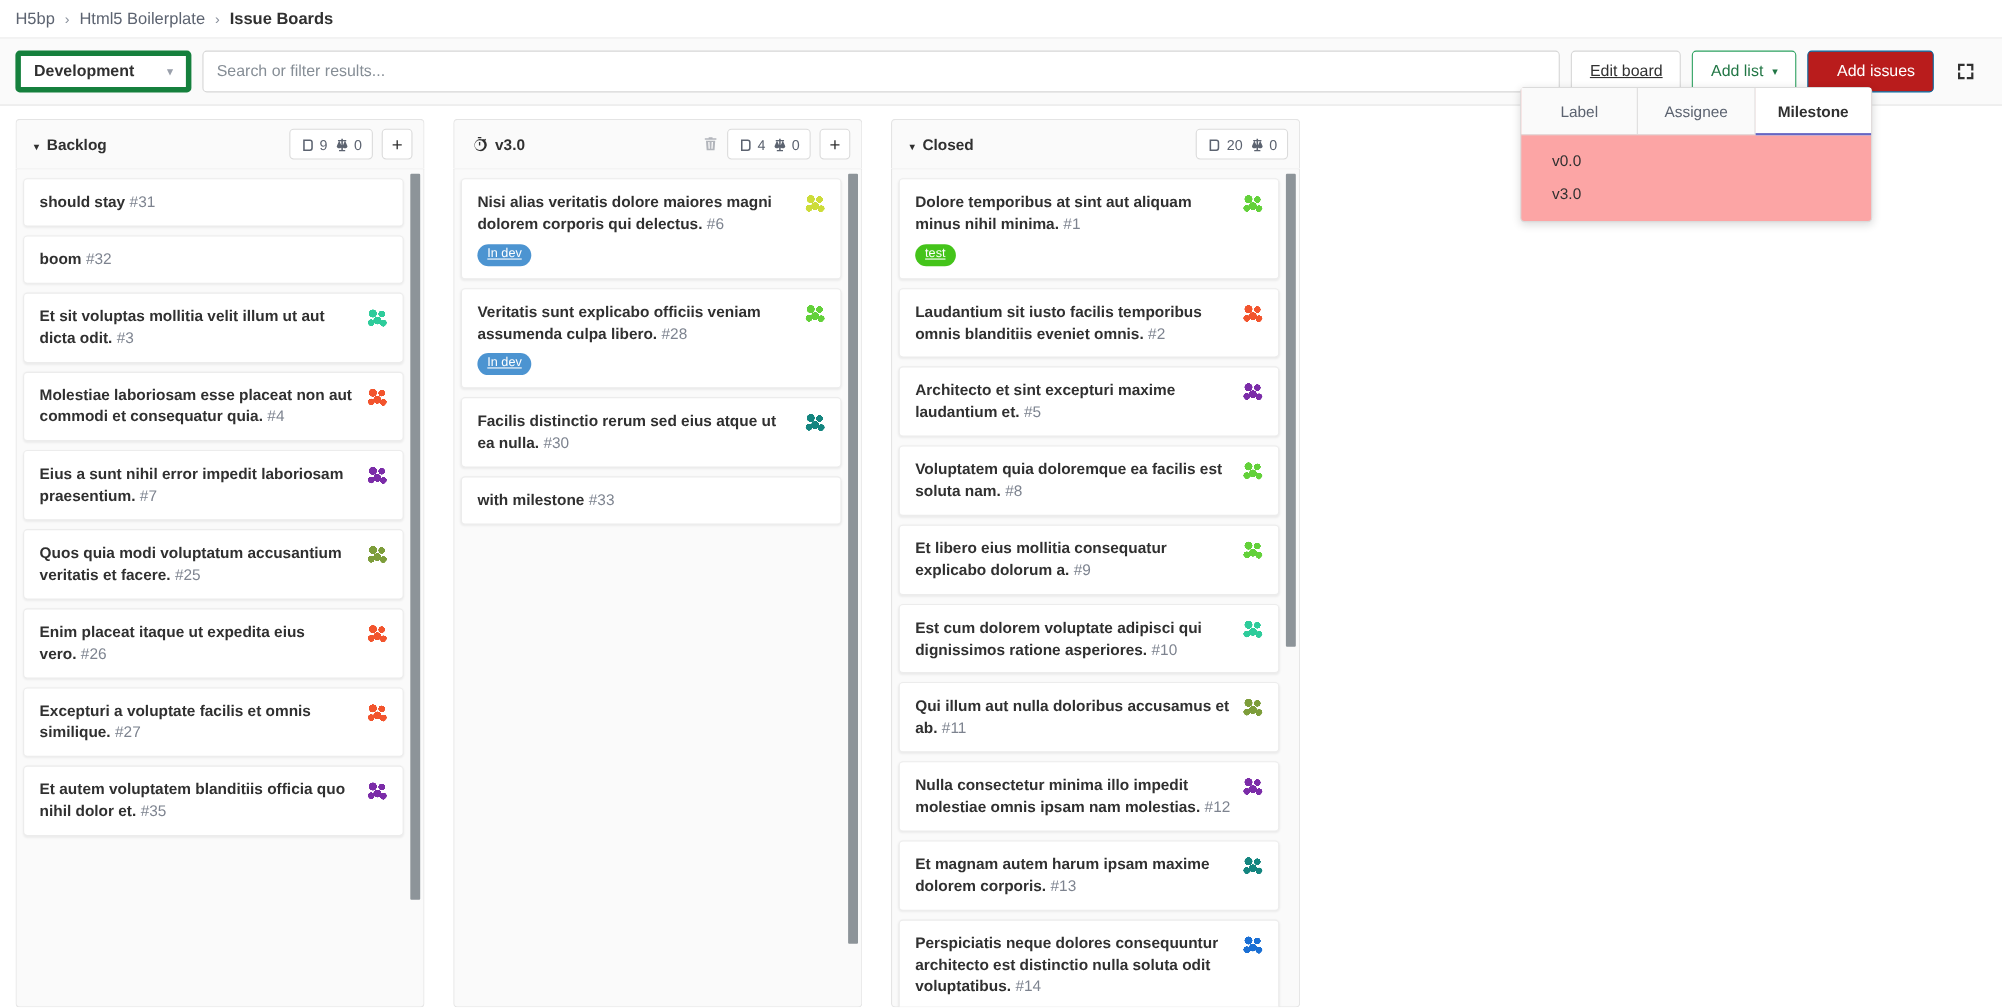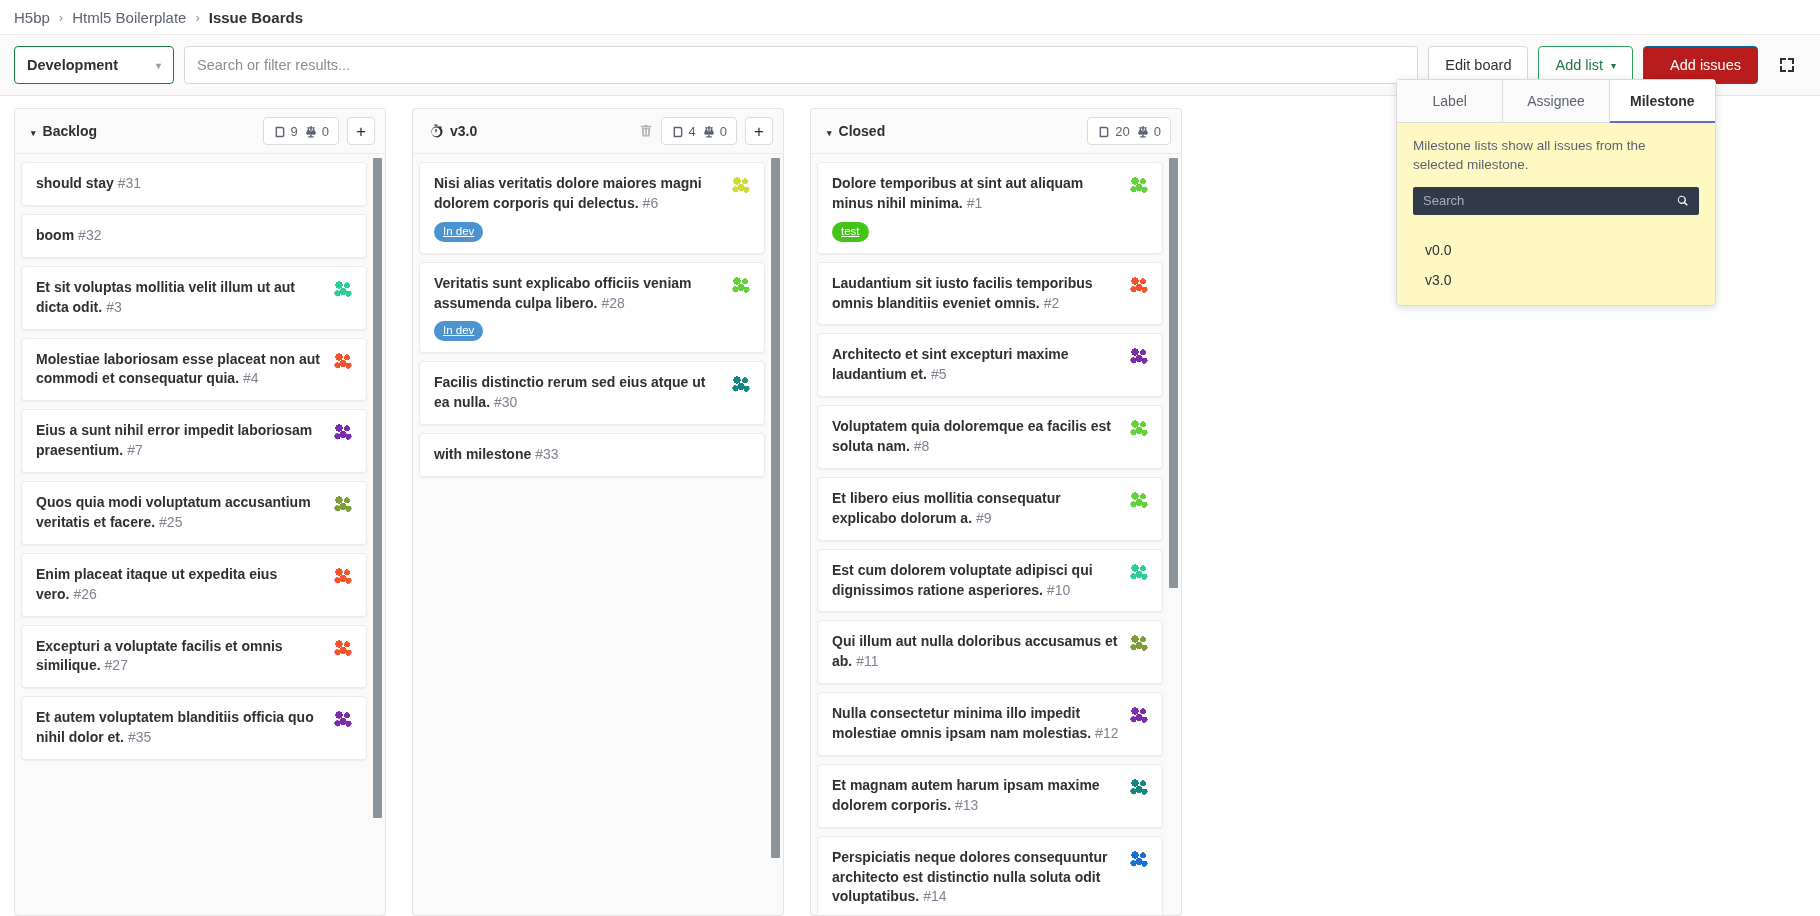--- a/index.html
+++ b/index.html
@@ -31,21 +31,21 @@
     border-top: 1px solid #ececec;
     border-bottom: 1px solid #e4e4e4;
     display: flex;
     align-items: center;
     padding: 0 14px;
     gap: 10px;
     position: relative;
   }
   .board-select {
     width: 160px; height: 38px;
-    border: 1px solid #15803d;
+    border: 5px solid #15803d;
     border-radius: 4px;
     background: #fff;
     display: flex; align-items: center;
     justify-content: space-between;
     padding: 0 12px;
     font-size: 14.5px;
     font-weight: bold;
     color: #303030;
     cursor: pointer;
     gap: 24px;
@@ -66,37 +66,37 @@
     height: 38px;
     border-radius: 4px;
     padding: 0 16px;
     font-size: 14.5px;
     display: flex; align-items: center;
     justify-content: center;
     gap: 8px;
     cursor: pointer;
     white-space: nowrap;
   }
-  .btn-default { background: #fff; border: 1px solid #d6d6d6; color: #303030; }
+  .btn-default { background: #fff; border: 1px solid #d6d6d6; color: #303030; text-decoration: underline; }
   .btn-outline-green { background: #fff; border: 1px solid #2da160; color: #217645; }
   .btn-green { background: #b91c1c; border: 1px solid #0369a1; color: #fff; padding-left: 26px; }
   .btn-icon {
     width: 38px; height: 38px; padding: 0;
     background: #fafafa; border: none; color: #303030;
     display: flex; align-items: center; justify-content: center;
     cursor: pointer;
   }
   .btn-icon svg { width: 16px; height: 16px; }
 
   
   .dropdown-panel {
     position: absolute;
-    top: 44px; right: 104px;
+    top: 44px; right: 118px;
     width: 320px;
-    background: #fef9c3;
+    background: #fca5a5;
     border: 1px solid #dbdbdb;
     border-radius: 4px;
     box-shadow: 0 2px 8px rgba(0,0,0,.14);
     z-index: 50;
   }
   .dd-tabs { display: flex; border-bottom: 1px solid #dbdbdb; }
   .dd-tab {
     flex: 1; text-align: center;
     padding: 13px 4px 12px;
     font-size: 14px;
@@ -289,29 +289,20 @@
     <svg viewBox="0 0 16 16" aria-hidden="true">
       <path fill="#303030" d="M1 1h6v2H3v4H1V1zm8 0h6v6h-2V3H9V1zM1 9h2v4h4v2H1V9zm12 0h2v6H9v-2h4V9z"></path>
     </svg>
   </div>
 
   <div class="dropdown-panel">
     <div class="dd-tabs">
       <div class="dd-tab">Label</div>
       <div class="dd-tab">Assignee</div>
       <div class="dd-tab active">Milestone</div>
-    </div>
-    <div class="dd-body">
-      <div class="dd-hint">Milestone lists show all issues from the selected milestone.</div>
-      <div class="dd-search">
-        <span>Search</span>
-        <svg viewBox="0 0 16 16" aria-hidden="true">
-          <path d="M11.3 10.1a5 5 0 1 0-1.2 1.2l3.2 3.2 1.2-1.2-3.2-3.2zM7 10.5a3.5 3.5 0 1 1 0-7 3.5 3.5 0 0 1 0 7z"></path>
-        </svg>
-      </div>
     </div>
     <div class="dd-list">
       <div class="dd-item">v0.0</div>
       <div class="dd-item">v3.0</div>
     </div>
   </div>
 </div>
 
 <div class="board-area" id="board-area">
     <div class="board-list">

